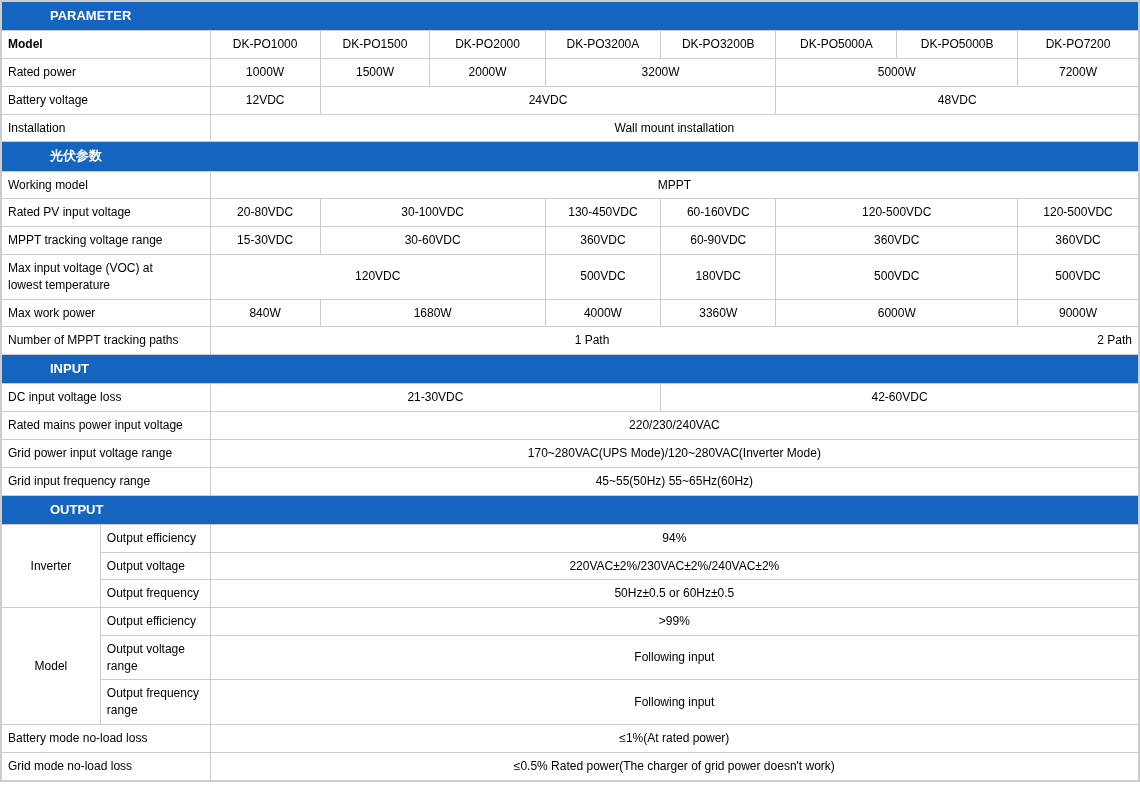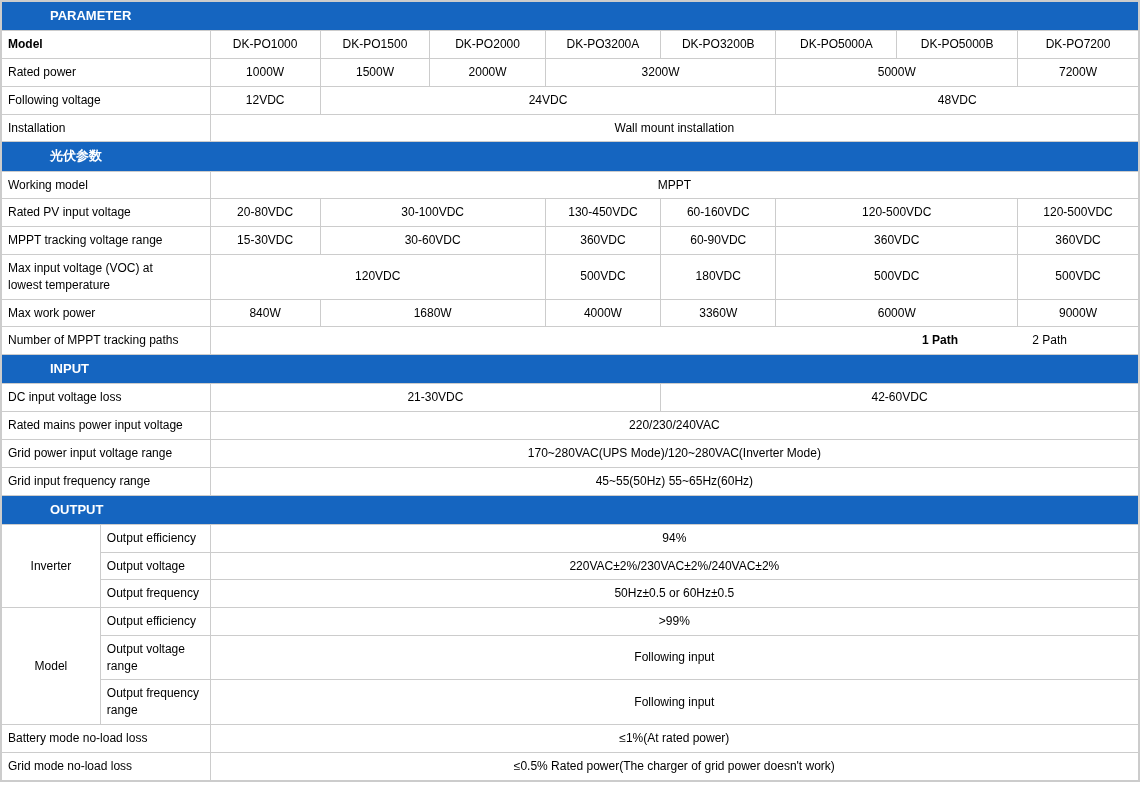--- a/index.html
+++ b/index.html
@@ -50,21 +50,21 @@
         <td colspan="2">Rated  power</td>
         <td class="center">1000W</td>
         <td class="center">1500W</td>
         <td class="center">2000W</td>
         <td colspan="2" class="center">3200W</td>
         <td colspan="2" class="center">5000W</td>
         <td class="center">7200W</td>
       </tr>
 
       <tr>
-        <td colspan="2">Following voltage</td>
+        <td colspan="2">Battery voltage</td>
         <td class="center">12VDC</td>
         <td colspan="4" class="center">24VDC</td>
         <td colspan="3" class="center">48VDC</td>
       </tr>
 
       <tr>
         <td colspan="2">Installation</td>
         <td colspan="8" class="center">Wall mount installation</td>
       </tr>
 
@@ -113,22 +113,22 @@
         <td colspan="2" class="center">1680W</td>
         <td class="center">4000W</td>
         <td class="center">3360W</td>
         <td colspan="2" class="center">6000W</td>
         <td class="center">9000W</td>
       </tr>
 
       <tr>
         <td colspan="2">Number of MPPT tracking paths</td>
         <td colspan="8" class="center" style="position:relative;">
-          <span style="display:inline-block; width:80%; text-align:right;font-weight:bold;">1 Path</span>
-          <span style="display:inline-block; width:18%; float:right;">2 Path</span>
+          <span style="display:inline-block; width:80%; text-align:center;">1 Path</span>
+          <span style="display:inline-block; width:18%; text-align:right; float:right;">2 Path</span>
         </td>
       </tr>
 
       <tr class="section-row">
         <td colspan="10">INPUT</td>
       </tr>
 
       <tr>
         <td colspan="2">DC input voltage loss</td>
         <td colspan="4" class="center">21-30VDC</td>

